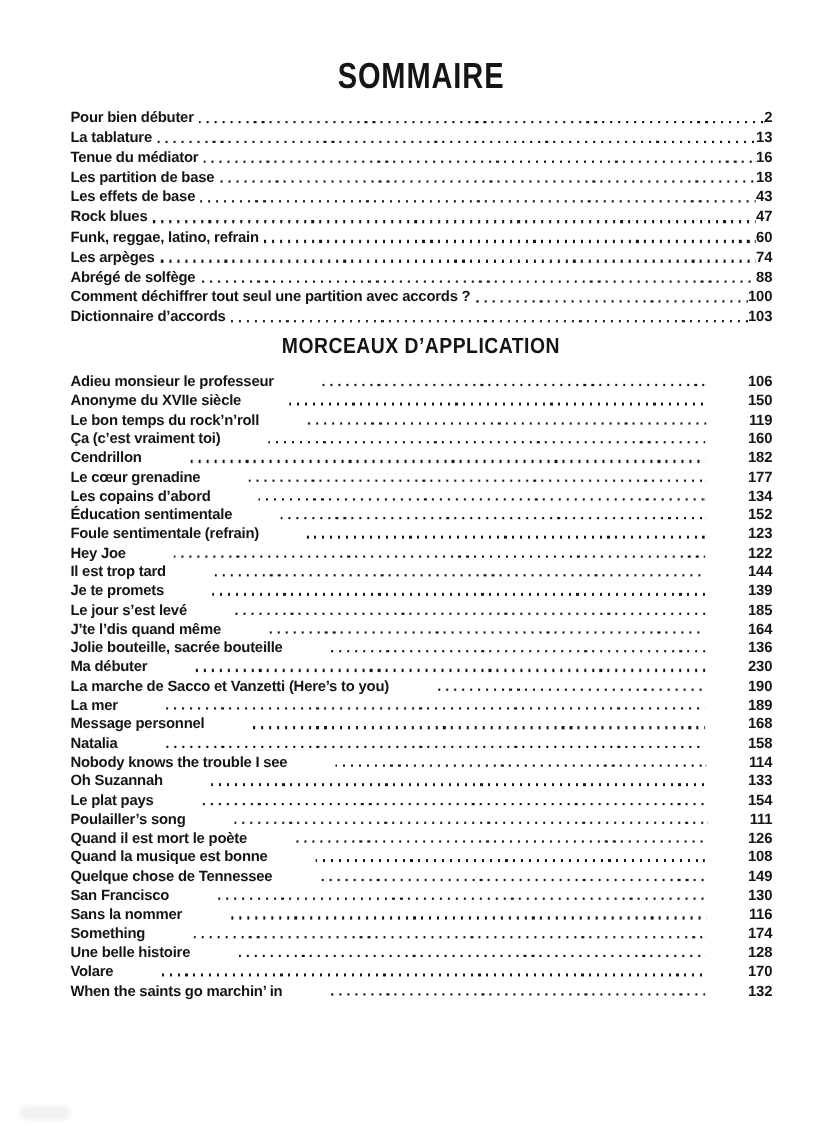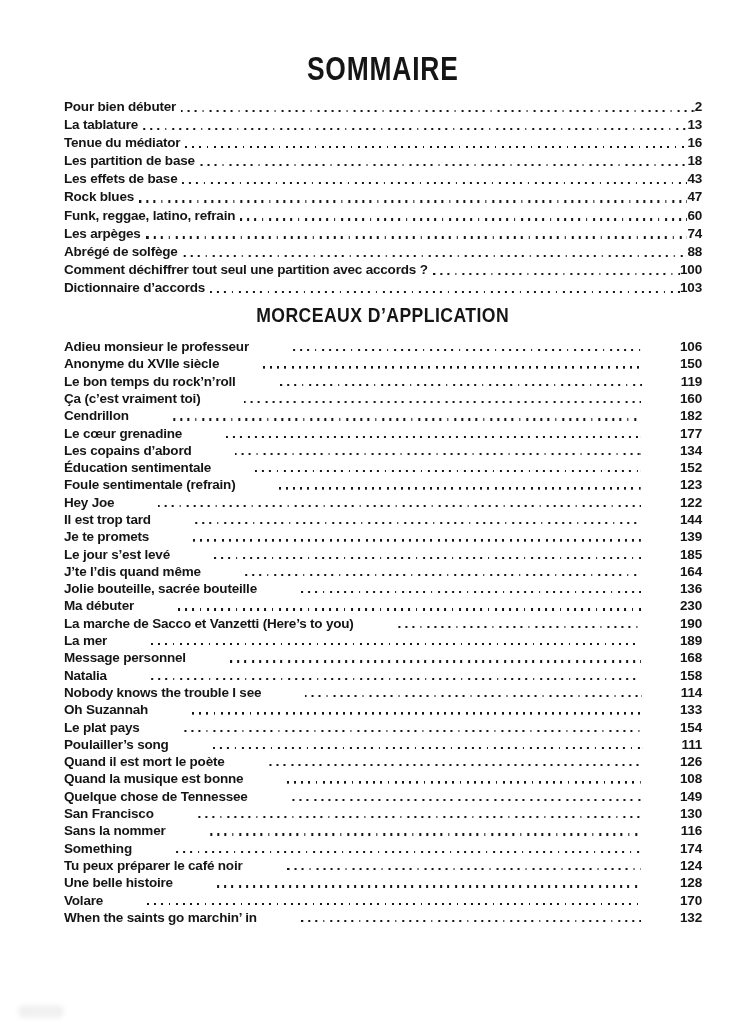--- a/index.html
+++ b/index.html
@@ -308,25 +308,20 @@
             <span class="toc-label">Sans la nommer</span>
             <span class="dot-leader"></span>
             <span class="toc-page">116</span>
           </div>
           <div class="toc-row">
             <span class="toc-label">Something</span>
             <span class="dot-leader"></span>
             <span class="toc-page">174</span>
           </div>
           <div class="toc-row">
-            <span class="toc-label">Tu peux préparer le café noir</span>
-            <span class="dot-leader"></span>
-            <span class="toc-page">124</span>
-          </div>
-          <div class="toc-row">
             <span class="toc-label">Une belle histoire</span>
             <span class="dot-leader"></span>
             <span class="toc-page">128</span>
           </div>
           <div class="toc-row">
             <span class="toc-label">Volare</span>
             <span class="dot-leader"></span>
             <span class="toc-page">170</span>
           </div>
           <div class="toc-row">

